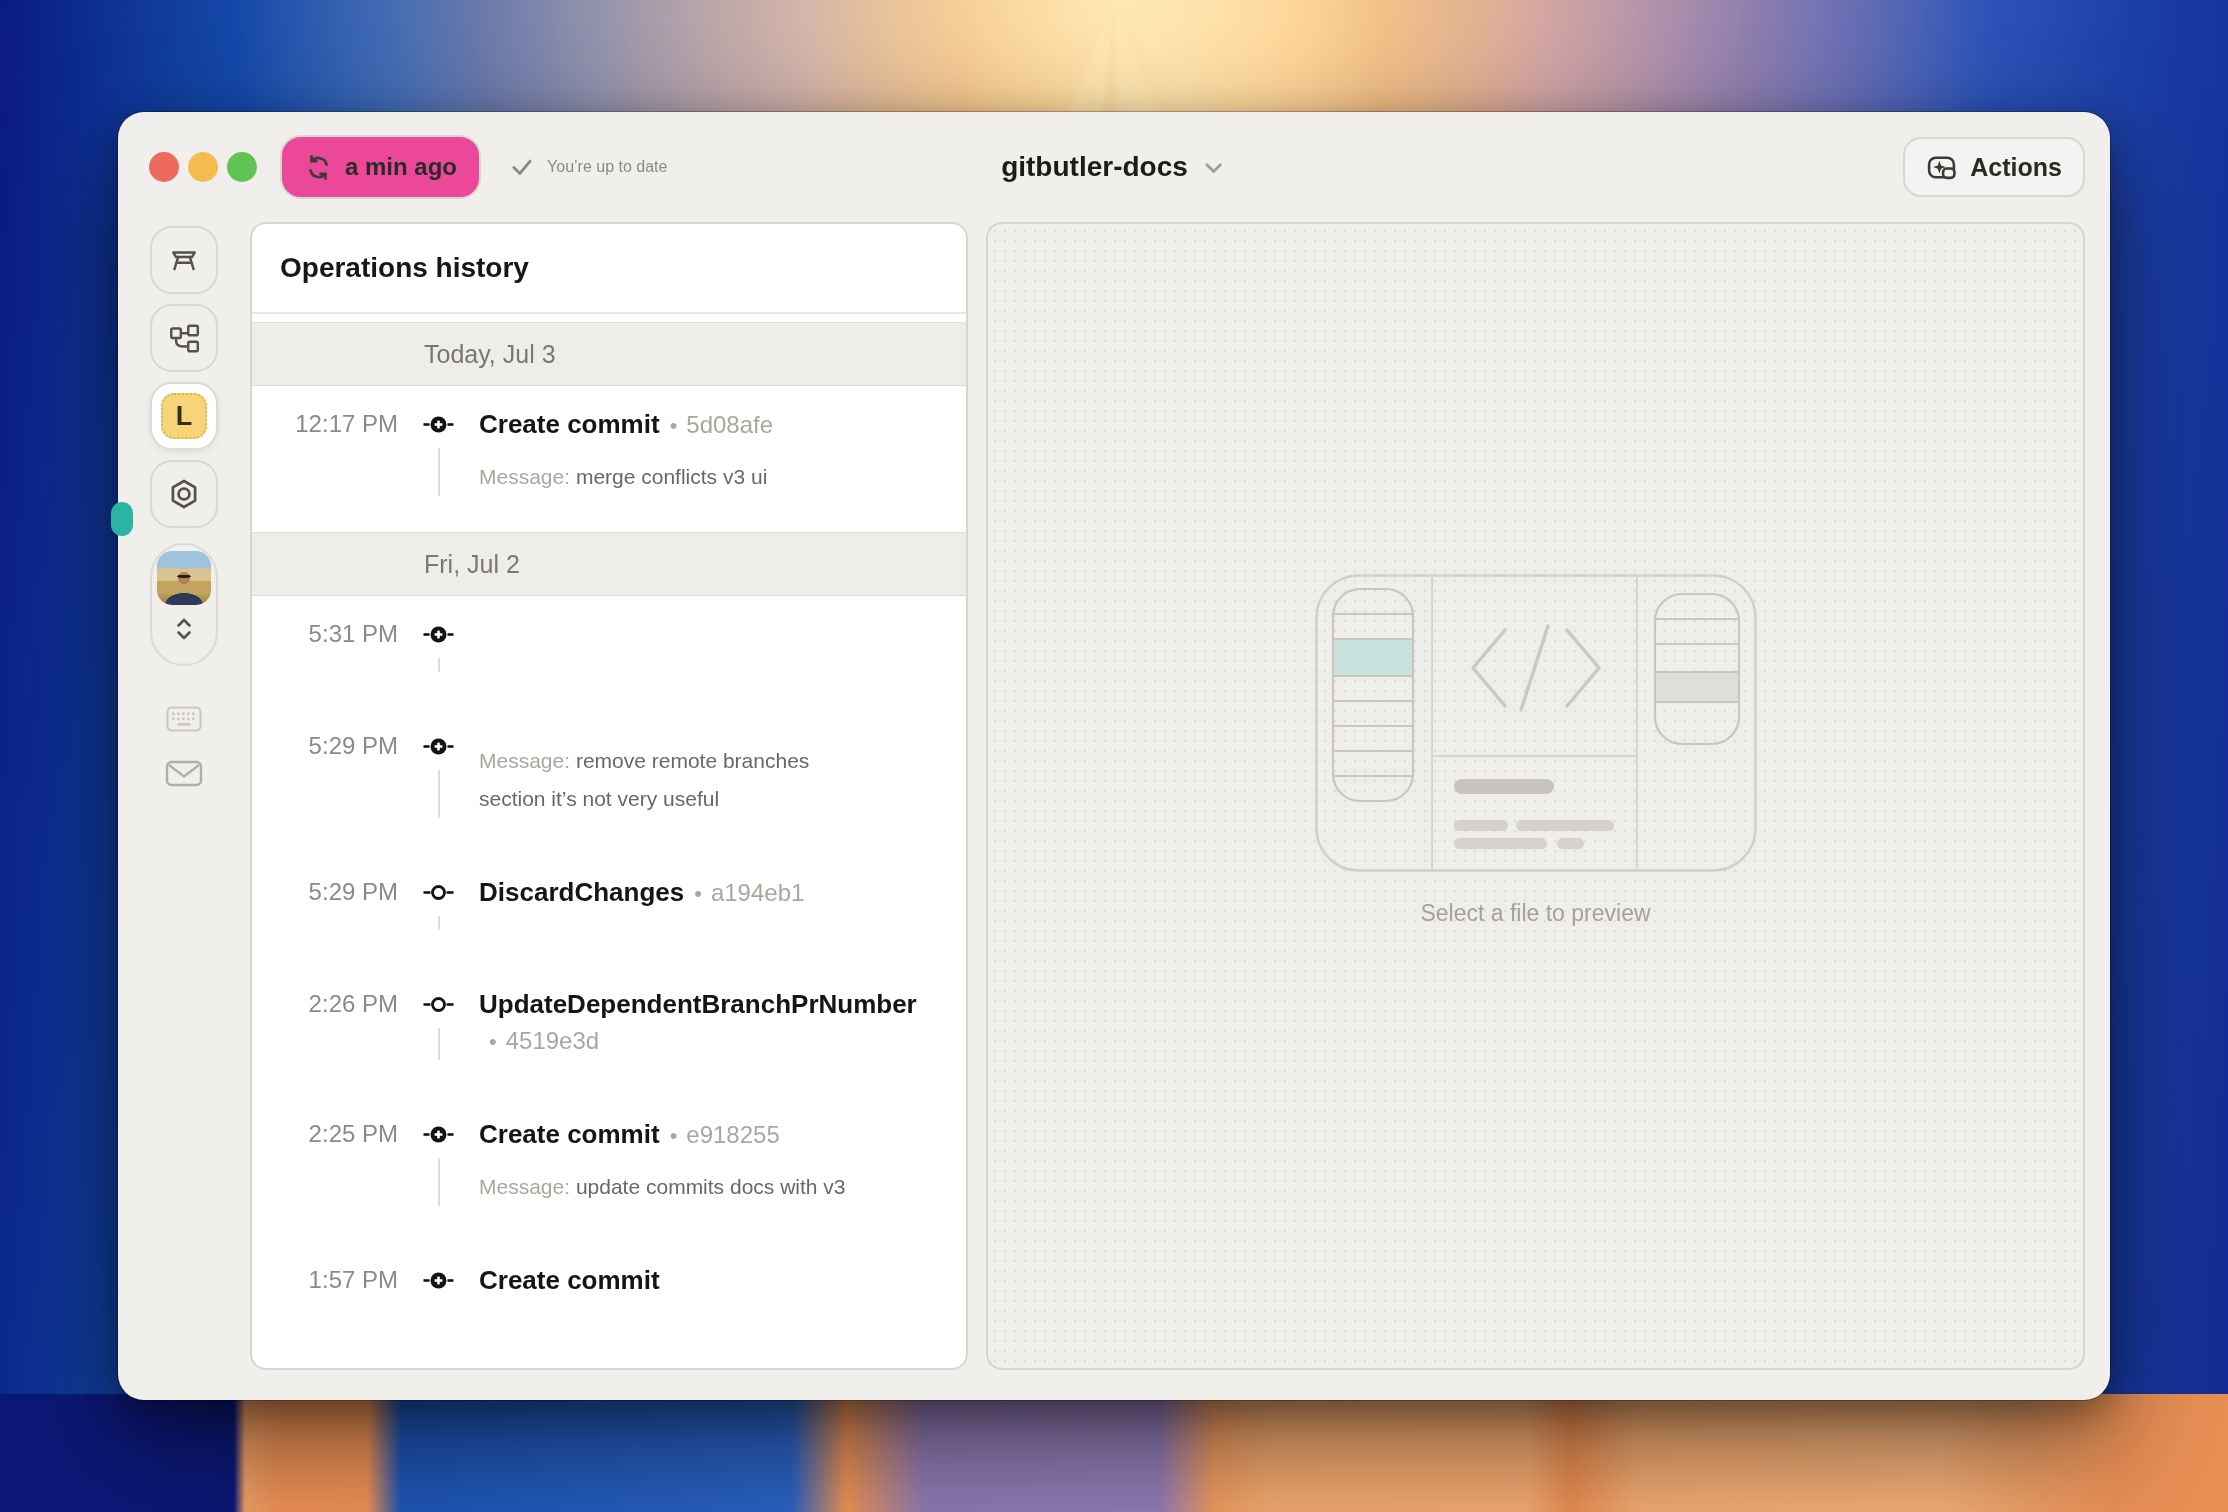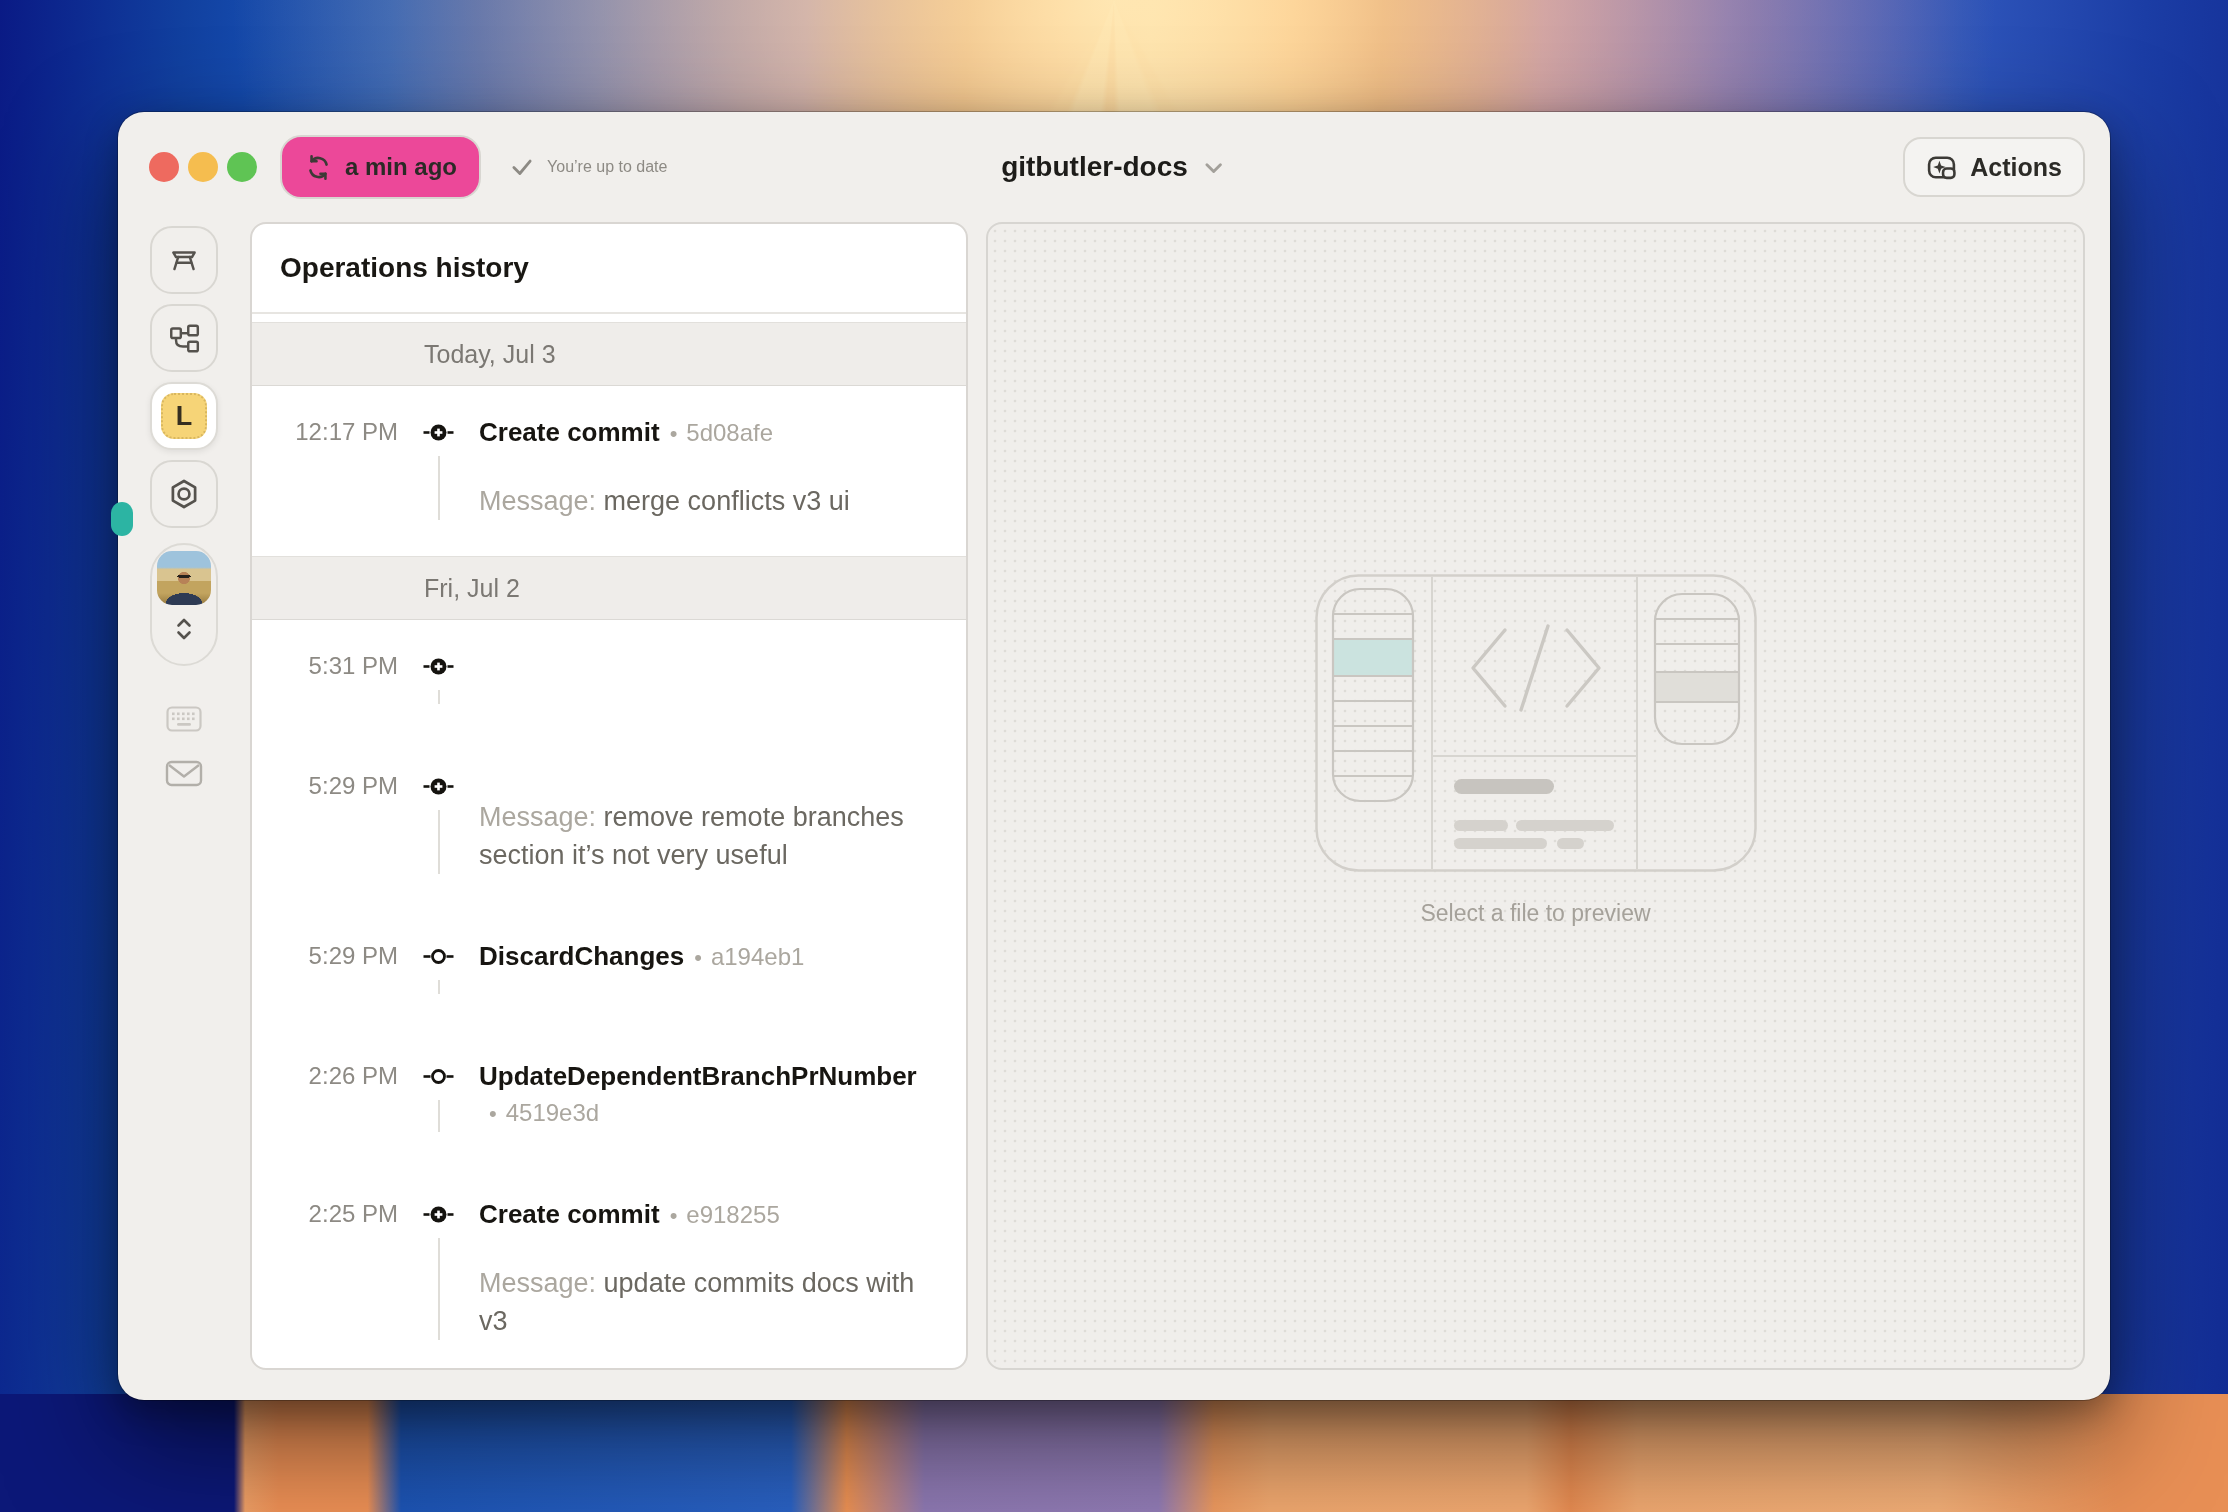--- a/index.html
+++ b/index.html
@@ -78,32 +78,32 @@
     width:718px;background:#ffffff;border:2px solid #d9d6d2;border-radius:16px;
     box-sizing:border-box;overflow:hidden;display:flex;flex-direction:column;gap:8px;
   }
   .ops-header{height:90px;min-height:90px;display:flex;align-items:center;padding-left:28px;
     border-bottom:2px solid #e7e5e1;box-sizing:border-box;
     font-size:28px;font-weight:700;color:#191713;}
   .ops-list{flex:1;overflow:hidden;}
   .date-row{height:64px;background:#efedea;border-top:1px solid #e2e0dc;border-bottom:1px solid #dbd9d5;
     display:flex;align-items:center;padding-left:172px;box-sizing:border-box;
     font-size:25px;color:#7b7873;}
-  .entry{display:flex;padding:28px 24px 36px 0;cursor:pointer;}
+  .entry{display:flex;padding:20px 24px 36px 0;cursor:pointer;}
   .entry .time{width:146px;text-align:right;font-size:24px;color:#8d8a84;line-height:36px;}
   .iconcol{width:81px;display:flex;flex-direction:column;align-items:center;}
   .eicon{height:31px;margin-top:3px;display:flex;align-items:center;}
   .connector{width:2px;flex:1 1 auto;min-height:14px;background:#dfddd8;margin-top:8px;}
   .entry .content{flex:1;max-width:467px;}
   .titleline{font-size:26px;line-height:36px;color:#171511;}
   .etitle{font-weight:700;}
   .hashgroup{display:inline-block;margin-left:10px;color:#aba79f;font-weight:400;}
   .hashgroup .bullet{font-size:22px;margin-right:9px;}
   .hashgroup .ehash{font-size:24px;}
-  .msg{margin-top:30px;font-size:27px;line-height:38px;}
+  .msg{margin-top:14px;font-size:21px;line-height:38px;}
   .msg .mlabel{color:#aba79f;}
   .msg .mtext{color:#6b6861;white-space:pre-line;}
   
   .preview-panel{
     flex:1;margin-left:18px;margin-right:25px;border:2px solid #d7d5d1;border-radius:16px;box-sizing:border-box;
     background-color:#f0eeeb;
     background-image:radial-gradient(#dedcd7 1.5px, rgba(0,0,0,0) 1.6px);
     background-size:10px 10px;background-position:2px 2px;
     display:flex;flex-direction:column;align-items:center;justify-content:center;
   }

